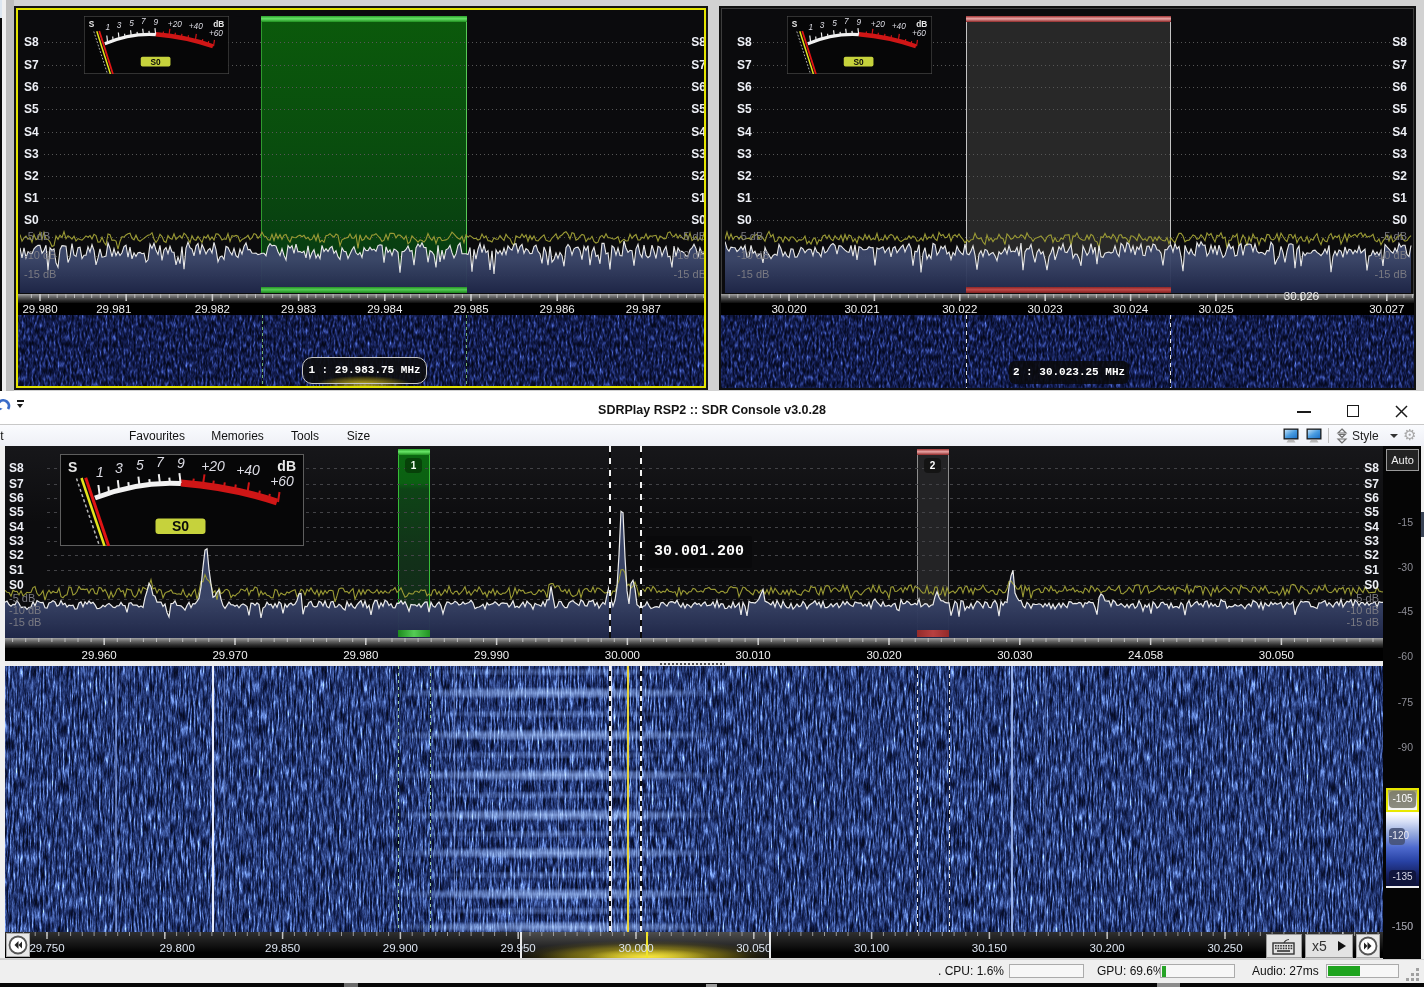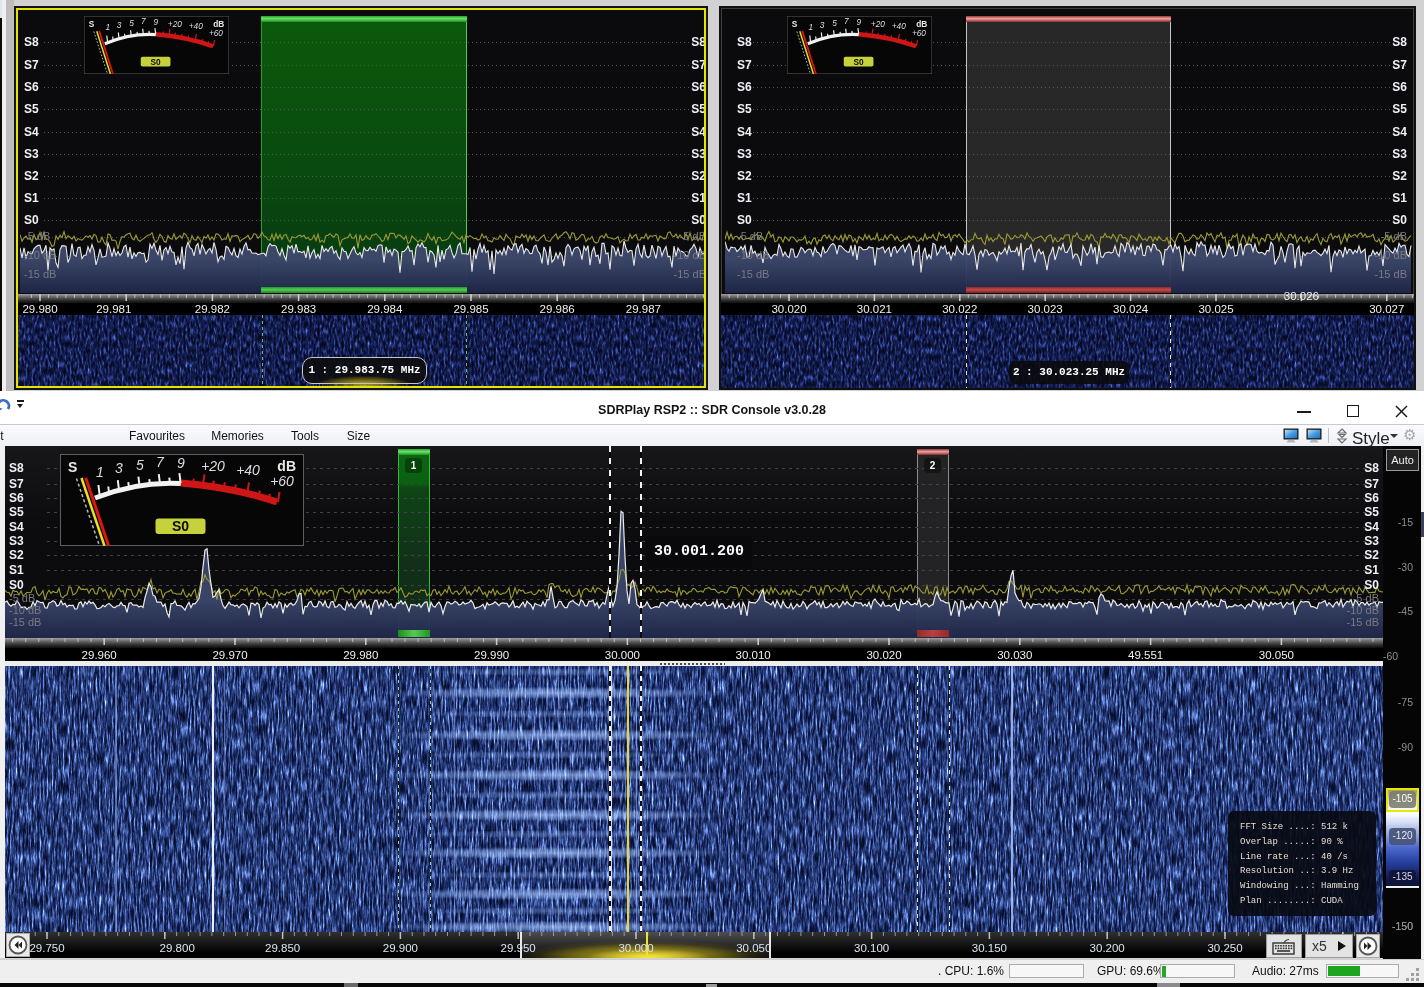--- a/index.html
+++ b/index.html
@@ -406,21 +406,21 @@
         <line x1="238.8" y1="0" x2="238.8" y2="7" stroke="#ccc" stroke-width="1.5"></line>
         <line x1="324.2" y1="0" x2="324.2" y2="7" stroke="#ccc" stroke-width="1.5"></line>
         <line x1="409.6" y1="0" x2="409.6" y2="7" stroke="#ccc" stroke-width="1.5"></line>
         <line x1="495.0" y1="0" x2="495.0" y2="7" stroke="#ccc" stroke-width="1.5"></line>
         <line x1="580.4" y1="0" x2="580.4" y2="7" stroke="#ccc" stroke-width="1.5"></line>
         <line x1="665.8" y1="0" x2="665.8" y2="7" stroke="#ccc" stroke-width="1.5"></line>
       </svg>
     </div>
     <div class="abs" style="left:0;top:295px;width:693px;height:12px;background:#000"></div>
     <div style="position:absolute;left:38.0px;top:294.5px;width:60px;text-align:center;font-size:11.5px;color:#f0f0f0">30.020</div>
-    <div style="position:absolute;left:123.4px;top:294.5px;width:60px;text-align:center;font-size:11.5px;color:#f0f0f0">30.021</div>
+    <div style="position:absolute;left:123.4px;top:294.5px;width:60px;text-align:left;font-size:11.5px;color:#f0f0f0">30.021</div>
     <div style="position:absolute;left:208.8px;top:294.5px;width:60px;text-align:center;font-size:11.5px;color:#f0f0f0">30.022</div>
     <div style="position:absolute;left:294.2px;top:294.5px;width:60px;text-align:center;font-size:11.5px;color:#f0f0f0">30.023</div>
     <div style="position:absolute;left:379.6px;top:294.5px;width:60px;text-align:center;font-size:11.5px;color:#f0f0f0">30.024</div>
     <div style="position:absolute;left:465.0px;top:294.5px;width:60px;text-align:center;font-size:11.5px;color:#f0f0f0">30.025</div>
     <div style="position:absolute;left:550.4px;top:282px;width:60px;text-align:center;font-size:11.5px;color:#f0f0f0">30.026</div>
     <div style="position:absolute;left:635.8px;top:294.5px;width:60px;text-align:center;font-size:11.5px;color:#f0f0f0">30.027</div>
     <div class="abs" style="left:0;top:307px;width:693px;height:73px;overflow:hidden">
       <svg width="693" height="73" style="position:absolute;left:0;top:0">
         <defs>
           <filter id="wf2" x="0" y="0" width="100%" height="100%" color-interpolation-filters="sRGB">
@@ -485,21 +485,21 @@
         </linearGradient>
       </defs>
       <path d="M5,12 L11,12 L12.5,14.5 L3.5,14.5 Z" fill="#b8b8b8"></path>
     </svg>
     <div class="abs" style="left:1328px;top:3px;width:1px;height:15px;background:#c0c0c0"></div>
     <svg width="12" height="16" style="position:absolute;left:1336px;top:3px">
       <path d="M6,1 L10,5 L2,5 Z" fill="none" stroke="#707070" stroke-width="1.2"></path>
       <path d="M6,15 L2,11 L10,11 Z" fill="none" stroke="#707070" stroke-width="1.2"></path>
       <path d="M6,9.5 L9,6.5 L3,6.5 Z" fill="none" stroke="#707070" stroke-width="1.2"></path>
     </svg>
-    <div class="abs" style="left:1352px;top:4px;font-size:17px;color:#222">Style</div>
+    <div class="abs" style="left:1352px;top:4px;font-size:12px;color:#222">Style</div>
     <div class="abs" style="left:1390px;top:9px;width:0;height:0;border-left:4px solid transparent;border-right:4px solid transparent;border-top:4.5px solid #333"></div>
     <div class="abs" style="left:1403px;top:1px;font-size:15px;color:#a8a8a8">⚙</div>
   </div>
 <div class="abs" style="left:5px;top:446px;width:1378px;height:192px;background:linear-gradient(180deg,#17171a,#0c0c0e 40%);overflow:hidden">
     <div class="abs" style="left:393px;top:9px;width:32px;height:178px;background:linear-gradient(180deg,#0b6511 0px,#0b6012 28px,#0e4416 34px,#123019 60%,#112a18);border-left:1.5px solid #38bc38;border-right:1.5px solid #38bc38"></div>
     <div class="abs" style="left:912px;top:9px;width:32px;height:178px;background:#232325;border-left:1.5px solid #8e8e8e;border-right:1.5px solid #8e8e8e"></div>
     <div style="position:absolute;left:42px;top:22.0px;width:1330px;height:1px;background:repeating-linear-gradient(90deg,#434347 0 3px,transparent 3px 7px)"></div>
     <div style="position:absolute;left:42px;top:38.0px;width:1330px;height:1px;background:repeating-linear-gradient(90deg,#434347 0 3px,transparent 3px 7px)"></div>
     <div style="position:absolute;left:42px;top:52.2px;width:1330px;height:1px;background:repeating-linear-gradient(90deg,#434347 0 3px,transparent 3px 7px)"></div>
     <div style="position:absolute;left:42px;top:66.2px;width:1330px;height:1px;background:repeating-linear-gradient(90deg,#434347 0 3px,transparent 3px 7px)"></div>
@@ -719,21 +719,21 @@
   </div>
 <div class="abs" style="left:5px;top:648px;width:1378px;height:13px;background:#000"></div>
 <div style="position:absolute;left:69.2px;top:648.5px;width:60px;text-align:center;font-size:11.5px;color:#f0f0f0">29.960</div>
 <div style="position:absolute;left:200.0px;top:648.5px;width:60px;text-align:center;font-size:11.5px;color:#f0f0f0">29.970</div>
 <div style="position:absolute;left:330.8px;top:648.5px;width:60px;text-align:center;font-size:11.5px;color:#f0f0f0">29.980</div>
 <div style="position:absolute;left:461.6px;top:648.5px;width:60px;text-align:center;font-size:11.5px;color:#f0f0f0">29.990</div>
 <div style="position:absolute;left:592.4px;top:648.5px;width:60px;text-align:center;font-size:11.5px;color:#f0f0f0">30.000</div>
 <div style="position:absolute;left:723.2px;top:648.5px;width:60px;text-align:center;font-size:11.5px;color:#f0f0f0">30.010</div>
 <div style="position:absolute;left:854.0px;top:648.5px;width:60px;text-align:center;font-size:11.5px;color:#f0f0f0">30.020</div>
 <div style="position:absolute;left:984.8px;top:648.5px;width:60px;text-align:center;font-size:11.5px;color:#f0f0f0">30.030</div>
-<div style="position:absolute;left:1115.6px;top:648.5px;width:60px;text-align:center;font-size:11.5px;color:#f0f0f0">49.551</div>
+<div style="position:absolute;left:1115.6px;top:648.5px;width:60px;text-align:center;font-size:11.5px;color:#f0f0f0">24.058</div>
 <div style="position:absolute;left:1246.4px;top:648.5px;width:60px;text-align:center;font-size:11.5px;color:#f0f0f0">30.050</div>
 <div class="abs" style="left:5px;top:661px;width:1378px;height:5px;background:#ededed"></div>
 <div class="abs" style="left:660px;top:662.5px;width:65px;height:2px;background:repeating-linear-gradient(90deg,#4c4c4c 0 2px,transparent 2px 4px)"></div>
 <div class="abs" style="left:5px;top:666px;width:1378px;height:266px;overflow:hidden;background:#1b2a60">
     <svg width="1378" height="266" style="position:absolute;left:0;top:0">
       <defs>
         <filter id="wfm" x="0" y="0" width="100%" height="100%" color-interpolation-filters="sRGB">
           <feTurbulence type="fractalNoise" baseFrequency="0.55 0.07" numOctaves="4" seed="17"></feTurbulence>
           <feColorMatrix type="matrix" values="1 0 0 0 0 1 0 0 0 0 1 0 0 0 0 0 0 0 0 1"></feColorMatrix>
           <feComponentTransfer>
@@ -768,41 +768,35 @@
     <div class="abs" style="left:621.5px;top:0;width:2px;height:266px;background:#e8d43c"></div>
     <div class="abs" style="left:630.5px;top:0;width:1.5px;height:266px;background:rgba(150,180,240,0.6)"></div>
     <div class="abs" style="left:1006px;top:0;width:2px;height:266px;background:rgba(170,195,248,0.85)"></div>
     <div class="abs" style="left:1040px;top:0;width:1px;height:266px;background:rgba(120,148,220,0.5)"></div>
     <div class="abs" style="left:392.5px;top:0;width:1px;height:266px;background:repeating-linear-gradient(180deg,#9ecf9e 0 3px,rgba(0,0,0,0.55) 3px 7px)"></div>
     <div class="abs" style="left:424.5px;top:0;width:1px;height:266px;background:repeating-linear-gradient(180deg,#9ecf9e 0 3px,rgba(0,0,0,0.55) 3px 7px)"></div>
     <div class="abs" style="left:603.5px;top:0;width:2px;height:266px;background:repeating-linear-gradient(180deg,#f0f0f0 0 5px,#0c0c0c 5px 10px)"></div>
     <div class="abs" style="left:635px;top:0;width:2px;height:266px;background:repeating-linear-gradient(180deg,#f0f0f0 0 5px,#0c0c0c 5px 10px)"></div>
     <div class="abs" style="left:911.5px;top:0;width:1.5px;height:266px;background:repeating-linear-gradient(180deg,#e8e8e8 0 4px,rgba(0,0,0,0.5) 4px 8px)"></div>
     <div class="abs" style="left:943.5px;top:0;width:1.5px;height:266px;background:repeating-linear-gradient(180deg,#e8e8e8 0 4px,rgba(0,0,0,0.5) 4px 8px)"></div>
-    <div class="abs mono" style="left:1223px;top:145px;width:148px;height:105px;background:rgba(8,11,20,0.92);border-radius:6px;color:#e8ddd0;font-size:9px;line-height:14.8px;padding:9px 0 0 12px;white-space:pre">FFT Size ....: 512 k
-Overlap .....: 90 %
-Line rate ...: 40 /s
-Resolution ..: 3.9 Hz
-Windowing ...: Hamming
-Plan ........: CUDA</div>
   </div>
 <div class="abs" style="left:1383px;top:446px;width:38px;height:513px;background:#050505">
     <div class="abs" style="left:3px;top:3px;width:33px;height:22px;background:#232323;border:1px solid #9a9a9a;color:#f0f0f0;font-size:11px;text-align:center;line-height:20px">Auto</div>
     <div class="abs" style="left:0;top:70px;width:30px;text-align:right;font-size:10.5px;color:#8f8f97">-15</div>
     <div class="abs" style="left:0;top:115px;width:30px;text-align:right;font-size:10.5px;color:#8f8f97">-30</div>
     <div class="abs" style="left:0;top:159px;width:30px;text-align:right;font-size:10.5px;color:#8f8f97">-45</div>
-    <div class="abs" style="left:0;top:204px;width:30px;font-size:10.5px;color:#8f8f97">-60</div>
+    <div class="abs" style="left:0;top:204px;width:30px;text-align:right;font-size:10.5px;color:#8f8f97">-60</div>
     <div class="abs" style="left:0;top:250px;width:30px;text-align:right;font-size:10.5px;color:#8f8f97">-75</div>
     <div class="abs" style="left:0;top:295px;width:30px;text-align:right;font-size:10.5px;color:#8f8f97">-90</div>
     <div class="abs" style="left:0;top:474px;width:30px;text-align:right;font-size:10.5px;color:#8f8f97">-150</div>
     <div class="abs" style="left:3px;top:342px;width:33px;height:99px;background:linear-gradient(180deg,#9a9440 0%,#bebea8 8%,#f0f0ee 18%,#fdfdfd 26%,#d7dff6 34%,#96aade 46%,#4e6ace 60%,#2842a4 74%,#162060 88%,#0c1038 100%)"></div>
     <div class="abs" style="left:3px;top:342px;width:33px;height:24px;border:2px solid #e8e800"></div>
     <div class="abs" style="left:3px;top:440px;width:33px;height:1.5px;background:#f0f0f0"></div>
     <div class="abs mono" style="left:6px;top:345px;width:27px;height:17px;background:rgba(120,120,106,0.85);border-radius:4px;color:#fff;font-size:10px;text-align:center;line-height:16px;font-family:'Liberation Sans',sans-serif">-105</div>
-    <div class="abs" style="left:6px;top:382px;width:27px;height:17px;background:rgba(70,82,120,0.9);border-radius:4px;color:#e8e8f0;font-size:10px;text-align:center;line-height:16px">-120</div>
+    <div class="abs" style="left:6px;top:382px;width:16px;height:17px;background:rgba(70,82,120,0.9);border-radius:4px;color:#e8e8f0;font-size:10px;text-align:center;line-height:16px">-120</div>
     <div class="abs" style="left:6px;top:424px;width:27px;height:15px;background:rgba(16,20,56,0.9);border-radius:4px;color:#d8d8e8;font-size:10px;text-align:center;line-height:14px">-135</div>
     <div class="abs" style="left:0;top:474px;width:30px;text-align:right;font-size:10.5px;color:#8f8f97">-150</div>
   </div>
 <div class="abs" style="left:1421px;top:446px;width:3px;height:513px;background:#f0f0f0"></div>
 <div class="abs" style="left:1421px;top:512px;width:3px;height:25px;background:#3a4456"></div>
 <div class="abs" style="left:5px;top:932px;width:1378px;height:26px;background:linear-gradient(180deg,#303030,#101010 55%,#000 80%)">
     <div class="abs" style="left:516px;top:0;width:249px;height:26px;background:linear-gradient(180deg,#4e4e4e,#262626 55%,#0a0a0a)"></div>
     <div class="abs" style="left:518px;top:5px;width:248px;height:21px;background:radial-gradient(ellipse 58% 88% at 49% 95%,rgba(222,202,32,0.92),rgba(192,172,20,0.5) 52%,rgba(128,112,10,0.2) 74%,transparent 90%)"></div>
     <div class="abs" style="left:572px;top:12px;width:150px;height:14px;background:radial-gradient(ellipse 50% 70% at 48% 92%,rgba(247,230,64,0.95),transparent 82%)"></div>
     <svg width="1378" height="26" style="position:absolute;left:0;top:0">

